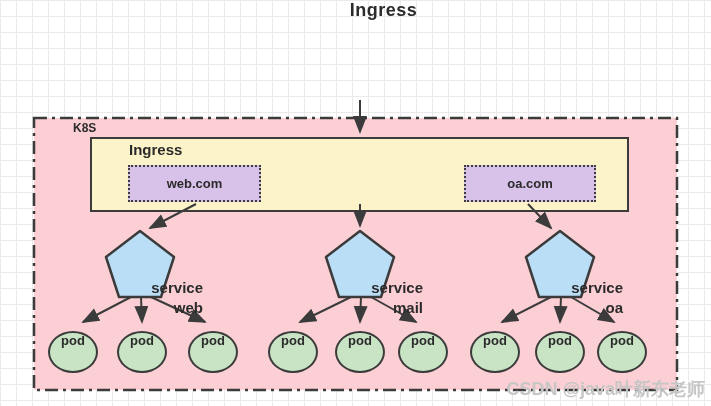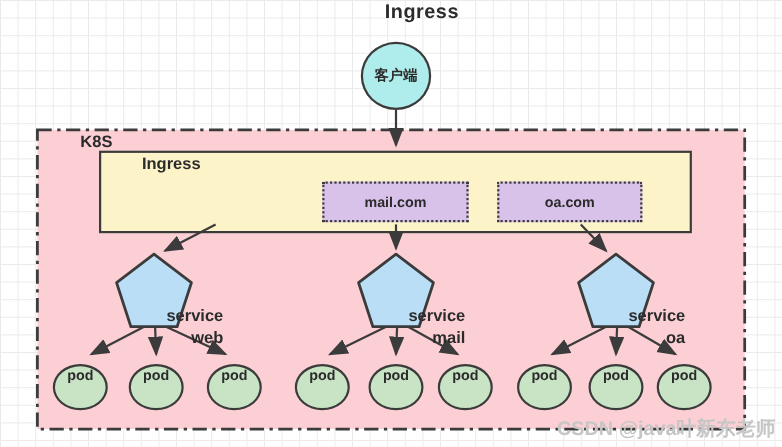--- a/index.html
+++ b/index.html
@@ -22,38 +22,38 @@
     left:0; top:2; width:711px; text-align:center;
     font-size:18px; font-weight:bold; color:#2b2b2b; letter-spacing:.5px;
   }
   .client-circle{
     left:328px; top:38px; width:64px; height:62px; box-sizing:border-box;
     background:#AFECEC; border:2.5px solid #3b3b3b; border-radius:50%;
     display:flex; align-items:center; justify-content:center;
     font-size:13px; font-weight:bold; color:#2b2b2b;
   }
   .k8s-label{
-    left:45px; top:121px; font-size:15px; font-weight:bold; color:#2b2b2b;
+    left:45px; top:121px; font-size:12px; font-weight:bold; color:#2b2b2b;
   }
   .ingress-panel{
     left:90px; top:137px; width:539px; height:75px; box-sizing:border-box;
     background:#FCF3C8; border:2.5px solid #3b3b3b;
   }
   .ingress-label{
     left:101px; top:141px; font-size:15px; font-weight:bold; color:#2b2b2b;
   }
   .host-box{
     top:165px; height:37px; box-sizing:border-box;
     background:#D9C2EA; border:2px dotted #3b3b3b;
     display:flex; align-items:center; justify-content:center;
     font-size:13px; font-weight:bold; color:#2b2b2b;
   }
   .host-web{left:128px; width:133px;}
   .host-mail{left:293px; width:133px;}
-  .host-oa{left:452px; width:132px;}
+  .host-oa{left:464px; width:132px;}
   .svc-label{
     width:70px; text-align:right; font-size:15px; font-weight:bold;
     color:#2b2b2b; line-height:1.3;margin-top:28px;
   }
   .svc-label span{display:block;}
   .svc-web{left:105px; top:250px;}
   .svc-mail{left:325px; top:250px;}
   .svc-oa{left:525px; top:250px;}
   .pod{
     top:331px; width:50px; height:42px; box-sizing:border-box;
@@ -70,31 +70,28 @@
 <body>
 
 <div class="canvas">
 
   <svg id="svg-bg" class="layer" width="711" height="406" viewBox="0 0 711 406">
     <rect x="34" y="118" width="643" height="272" fill="#FBCFD4" stroke="#3b3b3b" stroke-width="2.5" stroke-dasharray="13 5 3 5"></rect>
   </svg>
 
   <div class="abs page-title lbl">Ingress</div>
 
-  <div class="abs shape client-circle">
-    <span>客户端</span>
-  </div>
 
   <div class="abs k8s-label lbl">K8S</div>
 
   <div class="abs shape ingress-panel"></div>
   <div class="abs ingress-label lbl">Ingress</div>
 
-  <div class="abs shape host-box host-mail">
-    <span>mail.com</span>
+  <div class="abs shape host-box host-web">
+    <span>web.com</span>
   </div>
   <div class="abs shape host-box host-oa">
     <span>oa.com</span>
   </div>
 
   <div class="abs shape pod" style="left:48px">
       <span>pod</span>
     </div>
   <div class="abs shape pod" style="left:117px">
       <span>pod</span>

